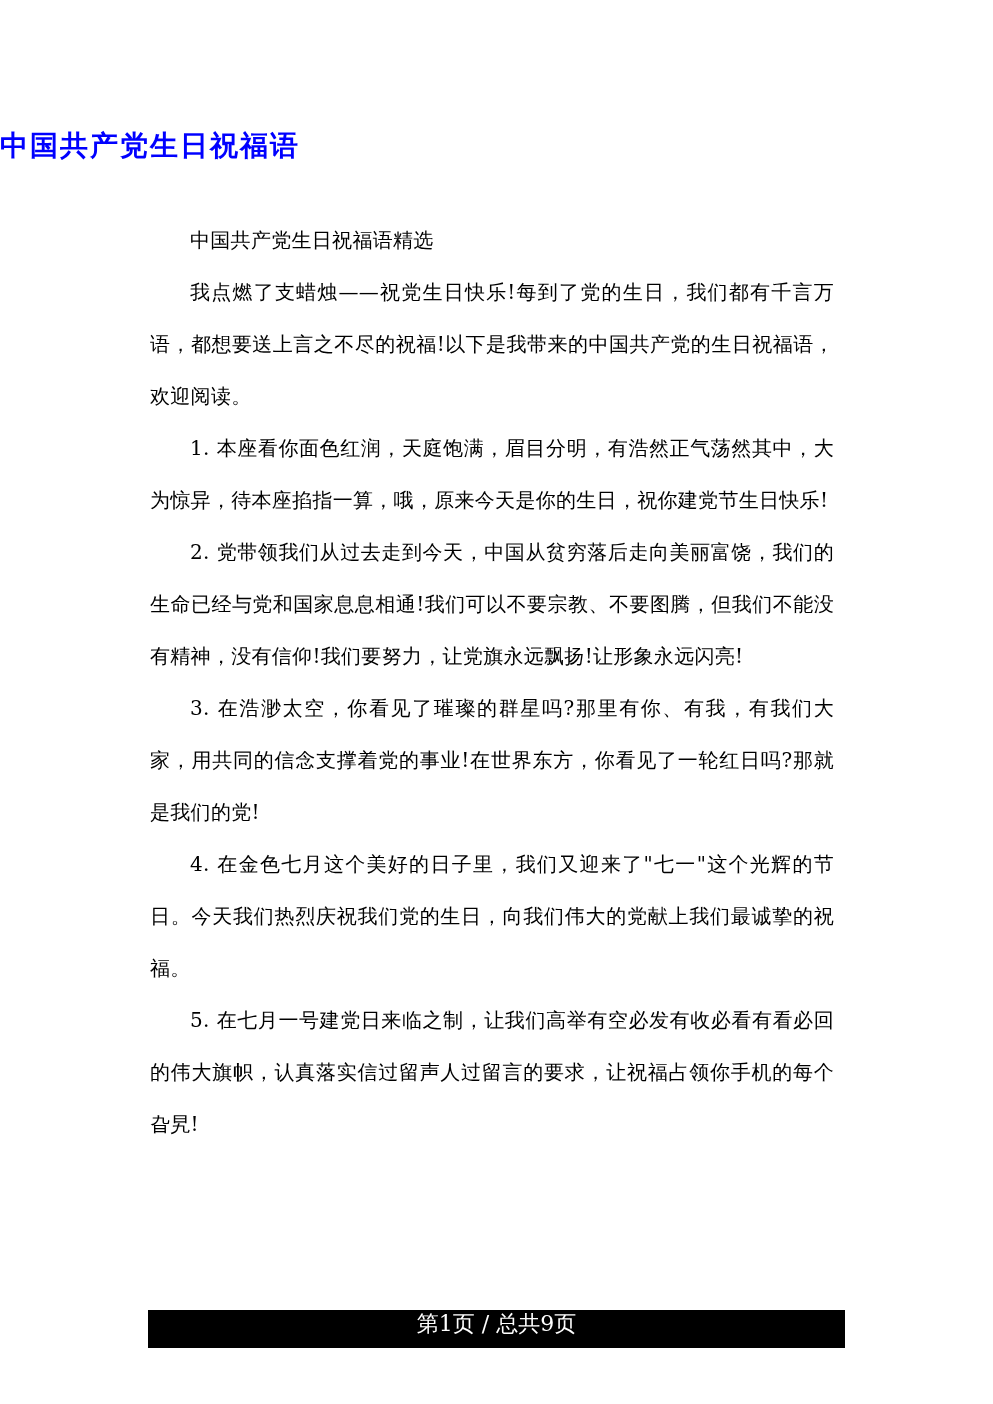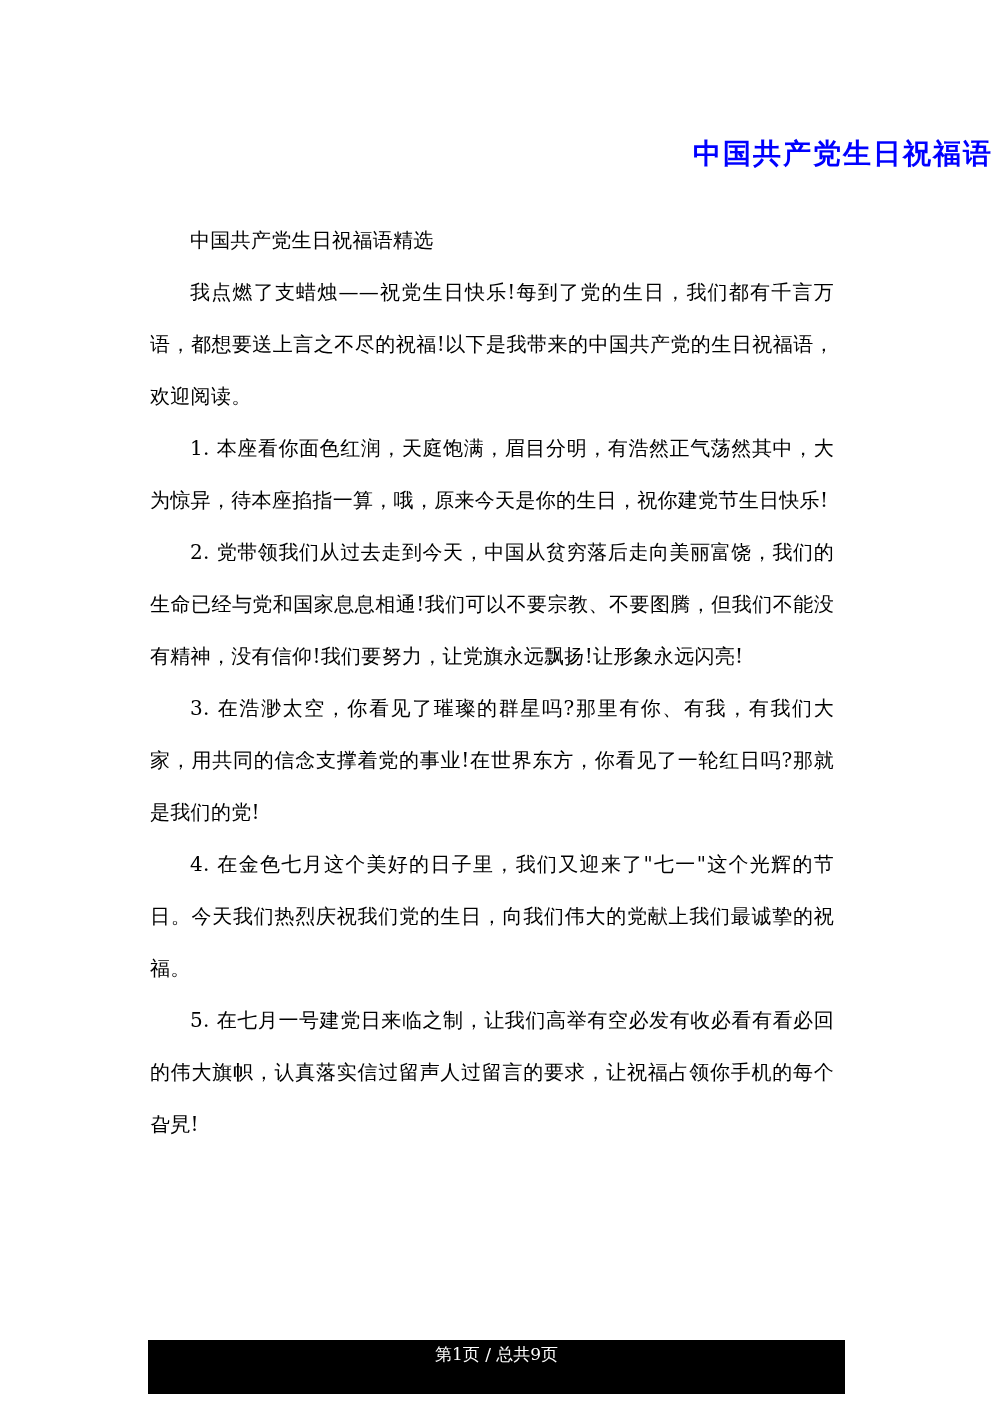--- a/index.html
+++ b/index.html
@@ -10,24 +10,24 @@
     body {
       width: 993px;
       height: 1404px;
       position: relative;
       overflow: hidden;
       font-family: "DejaVu Serif", "Liberation Serif", serif;
       color: #000000;
     }
     .page-title {
       position: absolute;
-      top: 134px;
+      top: 126px;
       left: 0;
       width: 993px;
-      text-align: right;
+      text-align: left;
       font-family: "DejaVu Sans", "Liberation Sans", sans-serif;
       font-weight: bold;
       font-size: 28px;
       letter-spacing: 2px;
       color: #0000ff;
       line-height: 40px;
     }
     .content {
       position: absolute;
       top: 214px;
@@ -38,27 +38,27 @@
       margin: 0;
       font-size: 20px;
       line-height: 52px;
       text-indent: 2em;
       text-align: justify;
       letter-spacing: 0.3px;
     }
     .footer-bar {
       position: absolute;
       left: 148px;
-      top: 1340px;
+      top: 1310px;
       width: 697px;
-      height: 54px;
+      height: 38px;
       background: #000000;
       color: #ffffff;
       text-align: center;
-      font-size: 17px;
+      font-size: 22px;
       line-height: 28px;
     }
   </style>
 </head>
 <body>
 
 <div class="page-title">中国共产党生日祝福语</div>
 
 <div class="content">
   <p class="para">中国共产党生日祝福语精选</p>

